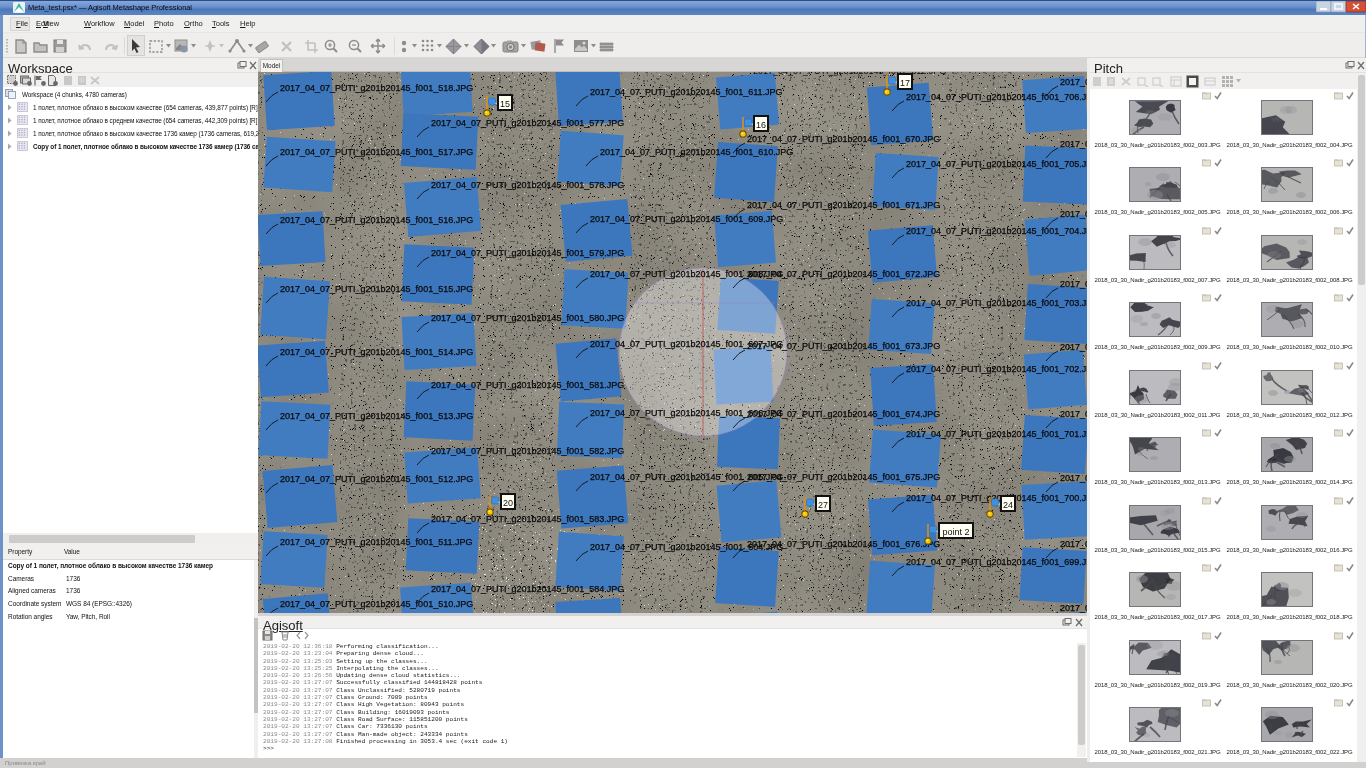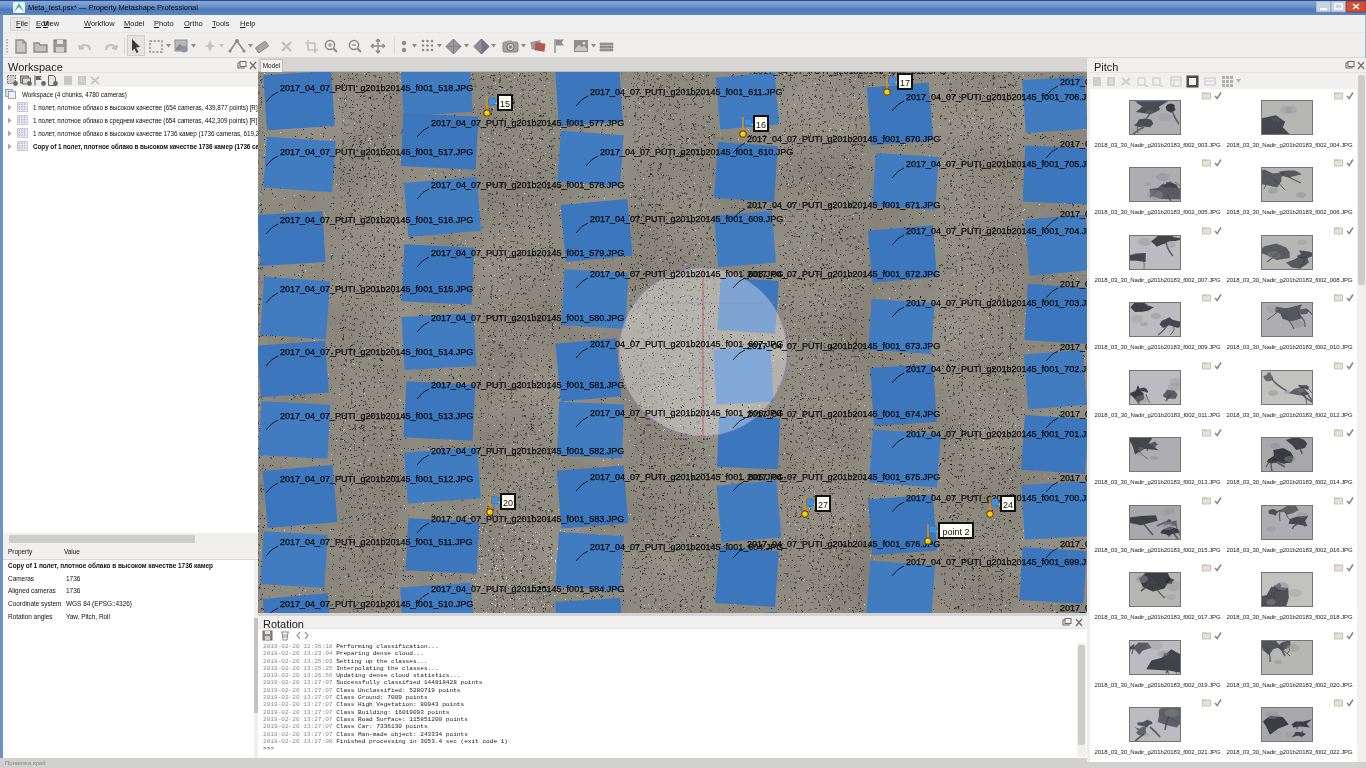--- a/index.html
+++ b/index.html
@@ -3,35 +3,35 @@
 * { margin:0; padding:0; box-sizing:border-box; }
 html,body { width:1366px; height:768px; overflow:hidden; font-family:"Liberation Sans", sans-serif; background:#fff; }
 .abs { position:absolute; }
 #titlebar { left:0; top:0; width:1366px; height:15px;
   background:linear-gradient(#86a7da 0%, #6b92cc 40%, #4e79b9 60%, #5c85c2 100%);
   border-top:1px solid #2a4c86; }
 #titletext { left:28px; top:3px; font-size:7.5px; letter-spacing:-0.05px; color:#0a0a14; }
 #menubar { left:0; top:15px; width:1366px; height:18px; background:#f0f0ef; border-bottom:1px solid #e6e6e6;}
 .menuitem { position:absolute; top:19px; font-size:7.5px; color:#1a1a1a; }
 #toolbar { left:0; top:33px; width:1366px; height:25px; background:#efeeed; border-bottom:1px solid #d9d8d6; }
-.panel-title { font-size:11px; color:#222; }
+.panel-title { font-size:13px; color:#222;text-decoration:underline; }
 .ptitle { background:#f1f0ef; }
 .treerow { position:absolute; left:0; width:255px; height:13px; font-size:6.4px; letter-spacing:-0.08px; color:#111; white-space:nowrap; }
 .proprow { position:absolute; font-size:6.5px; letter-spacing:-0.05px; color:#111; white-space:nowrap; }
 #console-log { font-family:"Liberation Mono", monospace; font-size:6.1px; line-height:7.3px; white-space:pre; }
 .ts { color:#8a8a8a; } .lg { color:#1a1a1a; }
 .photolabel { position:absolute; font-size:6px; letter-spacing:-0.08px; color:#222; width:131px; text-align:center; white-space:nowrap; }
 </style></head><body>
 <div id="titlebar" class="abs"></div>
 <svg class="abs" style="left:13px;top:2px" width="12" height="11">
     <rect x="0" y="0" width="12" height="11" fill="#e9f2ee" rx="1"></rect>
     <path d="M1 10 L6 1 L11 10 Z" fill="#35b8a4"></path>
     <path d="M1 10 L6 5 L11 10 Z" fill="#ffffff"></path>
   </svg>
-<div id="titletext" class="abs">Meta_test.psx* — Property Metashape Professional</div>
+<div id="titletext" class="abs">Meta_test.psx* — Agisoft Metashape Professional</div>
 <svg class="abs" style="left:1316px;top:1px" width="50" height="12">
     <rect x="0" y="0" width="15" height="11" rx="1" fill="#c8d4e4" stroke="#8898b0" stroke-width="0.7"></rect>
     <rect x="4" y="7" width="7" height="2" fill="#fff"></rect>
     <rect x="15" y="0" width="15" height="11" rx="1" fill="#c8d4e4" stroke="#8898b0" stroke-width="0.7"></rect>
     <rect x="19" y="3" width="7" height="5" fill="none" stroke="#fff" stroke-width="1.3"></rect>
     <rect x="30" y="0" width="20" height="11" rx="1" fill="#d54e38" stroke="#8c2c1c" stroke-width="0.7"></rect>
     <path d="M37 3 L43 8 M43 3 L37 8" stroke="#fff" stroke-width="1.6"></path>
   </svg>
 <div id="menubar" class="abs"></div>
 <div class="abs" style="left:10px;top:17px;width:20px;height:14px;background:#e8e7e6;border:1px solid #d4d3d1"></div>
@@ -566,21 +566,21 @@
     <rect x="671.5" y="454" width="7" height="7" rx="1.5" fill="#3f8fe0" stroke="#2a6cb4" stroke-width="0.6"></rect>
     <path d="M677.5 459 l5 -1.5 l-2 3.5 z" fill="#8fc0f0"></path>
     <circle cx="670" cy="469" r="3.2" fill="#f8c800" stroke="#6a5412" stroke-width="1.2"></circle>
     <circle cx="669.4" cy="468.4" r="0.8" fill="#fce78a"></circle>
     <rect x="681" y="451" width="34" height="15" fill="#fffef2" stroke="#111" stroke-width="2"></rect>
     <text x="698.0" y="462.5" font-size="9" text-anchor="middle" font-family="Liberation Sans" fill="#111">point 2</text>
   </svg>
 <div class="abs" style="left:258px;top:613px;width:829px;height:3px;background:#d4d3d1"></div>
 <div class="abs" style="left:258px;top:616px;width:829px;height:142px;background:#fff"></div>
 <div class="abs ptitle" style="left:258px;top:616px;width:829px;height:13px;border-bottom:1px solid #e4e3e2"></div>
-<div class="abs panel-title" style="left:263px;top:618px">Rotation</div>
+<div class="abs panel-title" style="left:263px;top:618px">Agisoft</div>
 <svg class="abs" style="left:1062px;top:618px" width="22" height="10">
     <rect x="1" y="2" width="6" height="5" fill="none" stroke="#6e6d6b" stroke-width="1"></rect>
     <rect x="3" y="0.5" width="6" height="5" fill="#f1f0ef" stroke="#6e6d6b" stroke-width="1"></rect>
     <path d="M14 1 L20 8 M20 1 L14 8" stroke="#6e6d6b" stroke-width="1.3"></path>
   </svg>
 <svg class="abs" style="left:262px;top:630px" width="11" height="11">
     <rect x="1" y="1" width="9" height="9" fill="#8a8988" stroke="#6e6d6c"></rect>
     <rect x="3" y="1" width="5" height="3" fill="#e8e7e6"></rect>
     <rect x="3" y="6" width="5" height="4" fill="#d0cfce"></rect>
   </svg>

